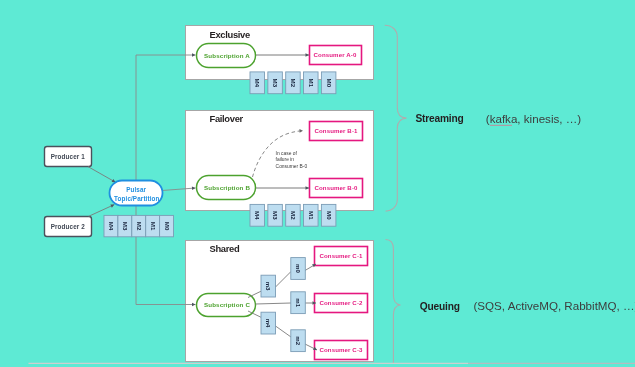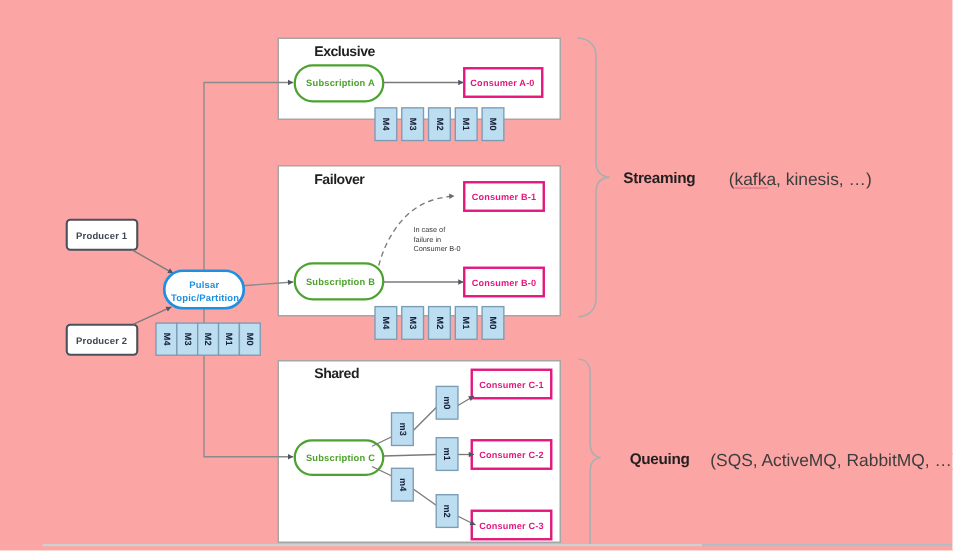--- a/index.html
+++ b/index.html
@@ -1,17 +1,17 @@
 <!DOCTYPE html>
 <html><head>
 <meta charset="utf-8">
 <style>
   html,body{margin:0;padding:0;background:#ffffff;}
   body{width:635px;height:367px;overflow:hidden;font-family:"Liberation Sans",sans-serif;}
-  #stage{position:relative;width:635px;height:367px;background:#fca5a5;}
+  #stage{position:relative;width:635px;height:367px;background:#5eead4;}
   #sheet{position:absolute;left:0;top:0;width:635px;height:367px;}
   text{font-family:"Liberation Sans",sans-serif;}
   .sect-title{font-size:9.4px;font-weight:bold;fill:#231f20;letter-spacing:-0.32px;}
   .sub-lbl{font-size:6.2px;font-weight:bold;fill:#4ca22e;letter-spacing:0.15px;}
   .cons-lbl{font-size:6.1px;font-weight:bold;fill:#e5177f;letter-spacing:0.12px;}
   .prod-lbl{font-size:6.3px;font-weight:bold;fill:#3f4652;letter-spacing:0.12px;}
   .broker-lbl{font-size:6.3px;font-weight:bold;fill:#1f8fe0;letter-spacing:0.12px;}
   .msg-lbl{font-size:6.1px;font-weight:bold;fill:#16213a;}
   .note-lbl{font-size:4.9px;fill:#3a3a3a;}
   .grp-lbl{font-size:10.2px;font-weight:bold;fill:#231f20;letter-spacing:-0.2px;}

